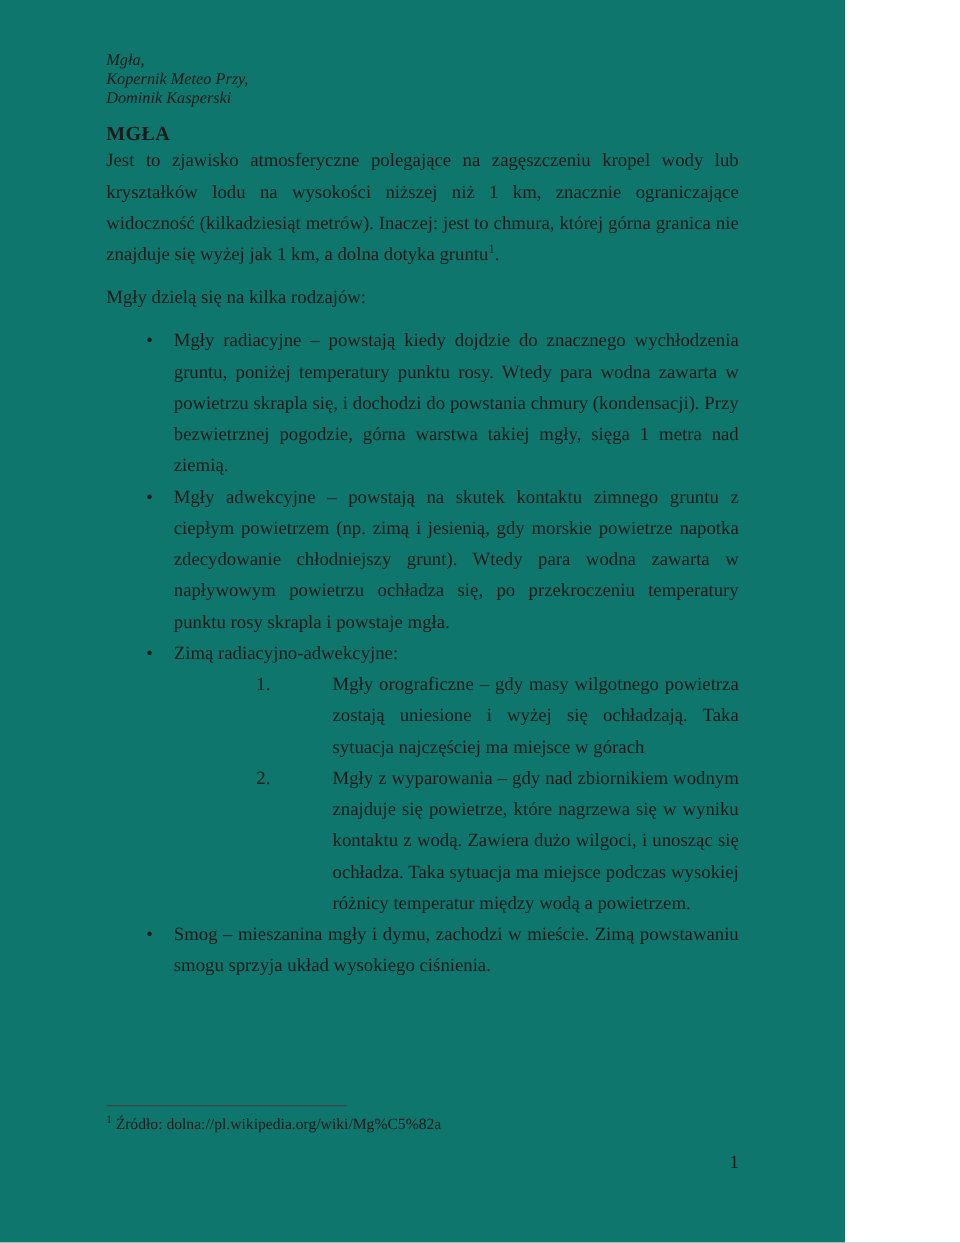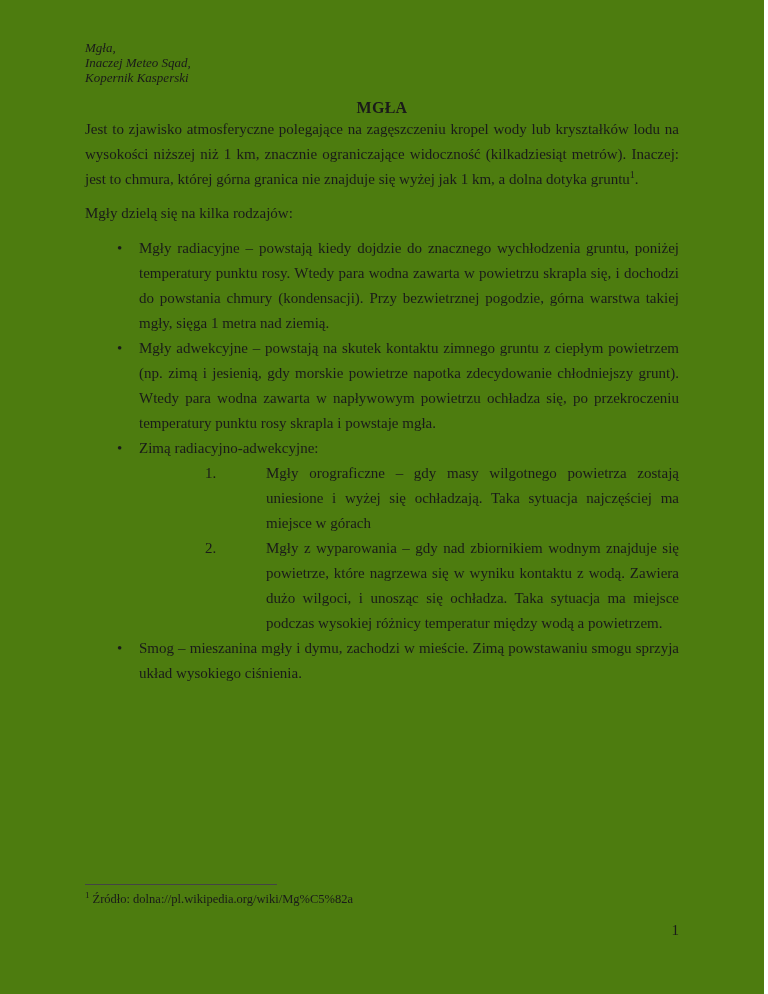--- a/index.html
+++ b/index.html
@@ -1,26 +1,26 @@
 <!DOCTYPE html>
 <html><head>
 <meta charset="utf-8">
 <style>
   html,body{margin:0;padding:0;background:#ffffff;}
   .page{
     position:relative;
-    width:764px;height:994px;
-    background:#4d7c0f;
+    width:676px;height:994px;
+    background:#0f766e;
     font-family:"Liberation Serif", serif;
     color:#1a1a1a;
     overflow:hidden;
   }
   .content{position:absolute;left:85px;right:85px;top:40px;}
   .author{font-style:italic;font-size:13px;line-height:15px;}
-  .doc-title{text-align:center;font-weight:bold;font-size:16px;margin-top:14px;letter-spacing:.3px;}
+  .doc-title{text-align:left;font-weight:bold;font-size:16px;margin-top:14px;letter-spacing:.3px;}
   .para{font-size:15px;line-height:25px;text-align:justify;}
   .para sup{font-size:10px;line-height:0;}
   .lead{font-size:15px;line-height:25px;margin-top:9px;}
   .list{margin-top:10px;}
   .bullet{display:flex;font-size:15px;line-height:25px;}
   .bullet .marker{flex:none;width:54px;padding-left:32px;box-sizing:border-box;}
   .bullet .btext{flex:1;text-align:justify;font-family:Liberation Serif, serif;}
   .numitem{display:flex;font-size:15px;line-height:25px;}
   .numitem .num{flex:none;width:142px;padding-left:120px;box-sizing:border-box;}
   .numitem .ntext{flex:1;text-align:justify;margin-left:39px;}
@@ -30,22 +30,22 @@
   .page-number{position:absolute;top:922px;right:85px;font-size:15px;}
 </style>
 </head>
 <body>
 
 <div class="page">
   <div class="content">
 
     <div class="author">
       <div>Mgła,</div>
-      <div>Inaczej Meteo Sqad,</div>
-      <div>Kopernik Kasperski</div>
+      <div>Kopernik Meteo Przy,</div>
+      <div>Dominik Kasperski</div>
     </div>
 
     <div class="doc-title">MGŁA</div>
 
     <div class="para"><span>Jest to zjawisko atmosferyczne polegające na zagęszczeniu kropel wody lub kryształków lodu na wysokości niższej niż 1 km, znacznie ograniczające widoczność (kilkadziesiąt metrów). Inaczej: jest to chmura, której górna granica nie znajduje się wyżej jak 1 km, a dolna dotyka gruntu</span><sup>1</sup><span>.</span></div>
 
     <div class="lead">Mgły dzielą się na kilka rodzajów:</div>
 
     <div class="list">
 

